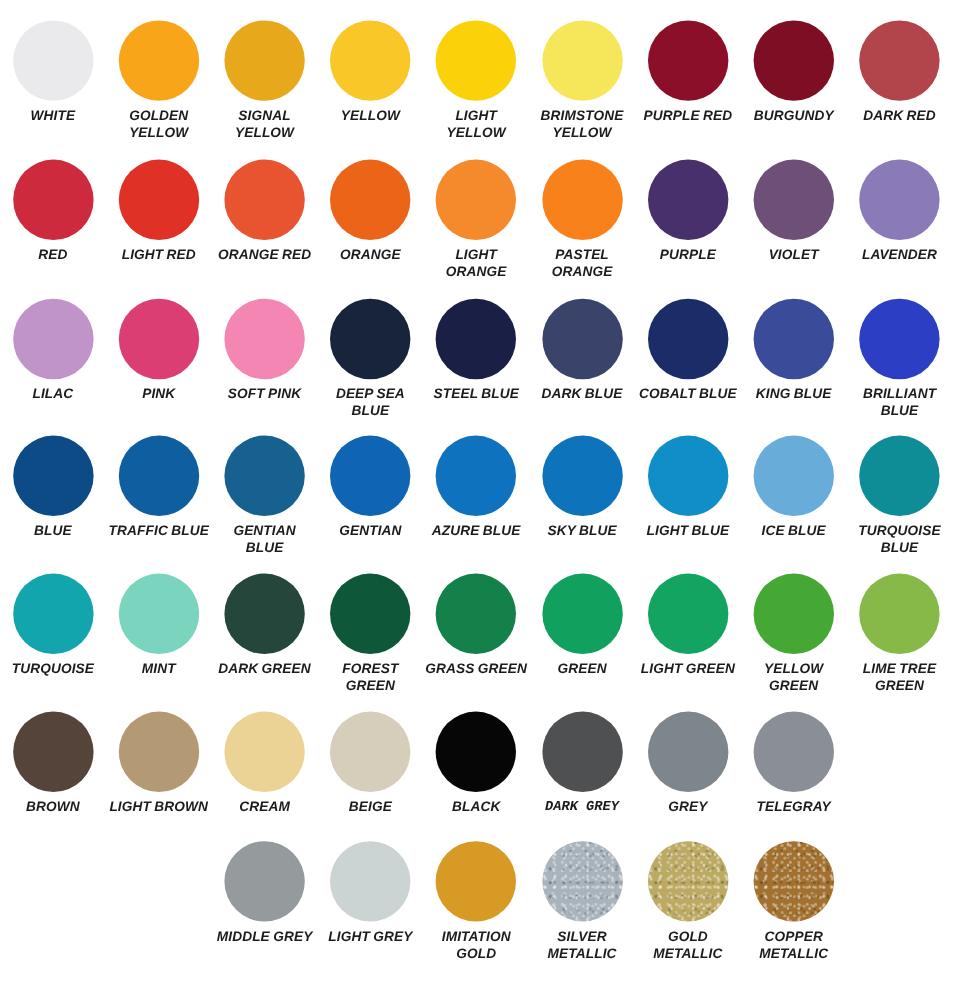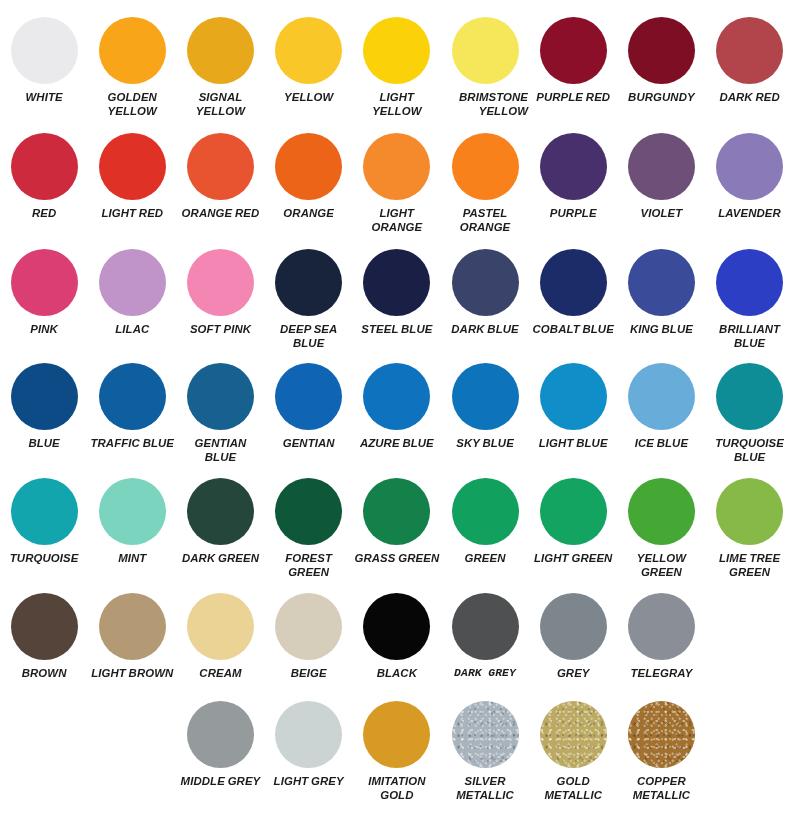--- a/index.html
+++ b/index.html
@@ -109,21 +109,21 @@
       <div class="swatch-cell">
         <div class="swatch-dot" style="background: rgb(249, 199, 40);"></div>
         <div class="swatch-label" style="color: rgb(28, 28, 28);">YELLOW</div>
       </div>
       <div class="swatch-cell">
         <div class="swatch-dot" style="background: rgb(251, 210, 9);"></div>
         <div class="swatch-label" style="color: rgb(28, 28, 28);">LIGHT YELLOW</div>
       </div>
       <div class="swatch-cell">
         <div class="swatch-dot" style="background: rgb(245, 231, 89);"></div>
-        <div class="swatch-label" style="color: rgb(28, 28, 28); text-align: right;">BRIMSTONE YELLOW</div>
+        <div class="swatch-label" style="color: rgb(28, 28, 28);">BRIMSTONE YELLOW</div>
       </div>
       <div class="swatch-cell">
         <div class="swatch-dot" style="background: rgb(139, 15, 40);"></div>
         <div class="swatch-label" style="color: rgb(28, 28, 28);">PURPLE RED</div>
       </div>
       <div class="swatch-cell">
         <div class="swatch-dot" style="background: rgb(126, 14, 36);"></div>
         <div class="swatch-label" style="color: rgb(28, 28, 28);">BURGUNDY</div>
       </div>
       <div class="swatch-cell">
@@ -164,26 +164,26 @@
         <div class="swatch-dot" style="background: rgb(109, 79, 120);"></div>
         <div class="swatch-label" style="color: rgb(28, 28, 28);">VIOLET</div>
       </div>
       <div class="swatch-cell">
         <div class="swatch-dot" style="background: rgb(139, 122, 184);"></div>
         <div class="swatch-label" style="color: rgb(28, 28, 28);">LAVENDER</div>
       </div>
     </div>
     <div class="swatch-row" id="row-2">
       <div class="swatch-cell">
+        <div class="swatch-dot" style="background: rgb(192, 147, 201);"></div>
+        <div class="swatch-label" style="color: rgb(28, 28, 28);">LILAC</div>
+      </div>
+      <div class="swatch-cell">
         <div class="swatch-dot" style="background: rgb(218, 62, 114);"></div>
         <div class="swatch-label" style="color: rgb(28, 28, 28);">PINK</div>
-      </div>
-      <div class="swatch-cell">
-        <div class="swatch-dot" style="background: rgb(192, 147, 201);"></div>
-        <div class="swatch-label" style="color: rgb(28, 28, 28);">LILAC</div>
       </div>
       <div class="swatch-cell">
         <div class="swatch-dot" style="background: rgb(244, 134, 180);"></div>
         <div class="swatch-label" style="color: rgb(28, 28, 28);">SOFT PINK</div>
       </div>
       <div class="swatch-cell">
         <div class="swatch-dot" style="background: rgb(23, 36, 60);"></div>
         <div class="swatch-label" style="color: rgb(28, 28, 28);">DEEP SEA BLUE</div>
       </div>
       <div class="swatch-cell">

